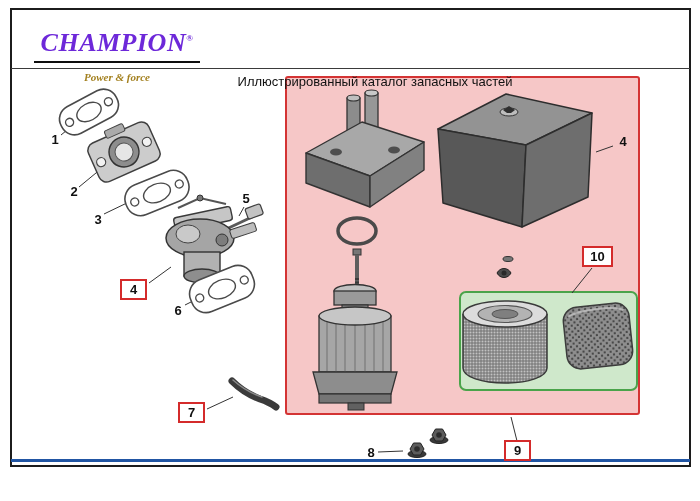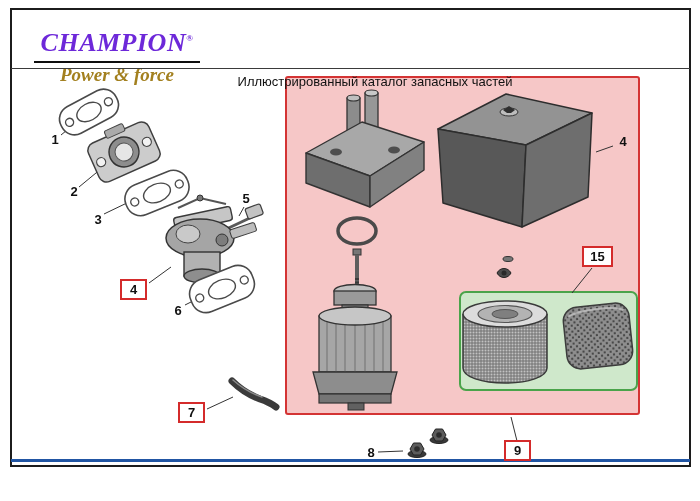--- a/index.html
+++ b/index.html
@@ -10,21 +10,21 @@
   .border-frame { position:absolute; left:10px; top:8px; width:681px; height:459px;
                   border:2px solid #1c1c1c; z-index:0; }
 
   
   .logo { position:absolute; left:30px; top:20px; width:174px; text-align:center; z-index:4; }
   .logo-name { font-family:"Liberation Serif", serif; font-style:italic; font-weight:700;
                font-size:26px; line-height:37px; color:#6d28d9; letter-spacing:.5px; white-space:nowrap; }
   .logo-name sup { font-size:9px; font-style:normal; vertical-align:super; }
   .logo-rule { height:2px; background:#0d0d0d; margin:0 4px; }
   .logo-tagline { font-family:"Liberation Serif", serif; font-style:italic; font-weight:700;
-                  font-size:19px; color:#a3801f; margin-top:1px; }
+                  font-size:11px; color:#a3801f; margin-top:8px; }
   .title { position:absolute; left:212px; top:50px; width:326px; text-align:center;
            font-size:13px; color:#111; z-index:4;margin-top:24px; }
   .model { position:absolute; right:36px; top:50px; font-size:13px; font-weight:700;
            color:#111; z-index:4; }
   .header-rule { position:absolute; left:11px; top:68px; width:679px; height:1px;
                  background:#3a3a3a; z-index:4; }
 
   
   .panel-red { position:absolute; left:285px; top:76px; width:355px; height:339px;
                background:#f6c7c7; border:2px solid #d43434; border-radius:3px; z-index:1; }
@@ -220,17 +220,17 @@
 
   <div class="plabel plain" style="left:45px;top:132px">1</div>
   <div class="plabel plain" style="left:64px;top:184px">2</div>
   <div class="plabel plain" style="left:88px;top:212px">3</div>
   <div class="plabel boxed" style="left:120px;top:279px;width:27px">4</div>
   <div class="plabel plain" style="left:236px;top:191px">5</div>
   <div class="plabel plain" style="left:168px;top:303px">6</div>
   <div class="plabel boxed" style="left:178px;top:402px;width:27px">7</div>
   <div class="plabel plain" style="left:361px;top:445px">8</div>
   <div class="plabel boxed" style="left:504px;top:440px;width:27px">9</div>
-  <div class="plabel boxed" style="left:582px;top:246px;width:31px">15</div>
+  <div class="plabel boxed" style="left:582px;top:246px;width:31px">10</div>
   <div class="plabel plain" style="left:611px;top:134px;width:24px">4</div>
 
   <div class="footer-line"></div>
 </div>
 
 </body></html>

